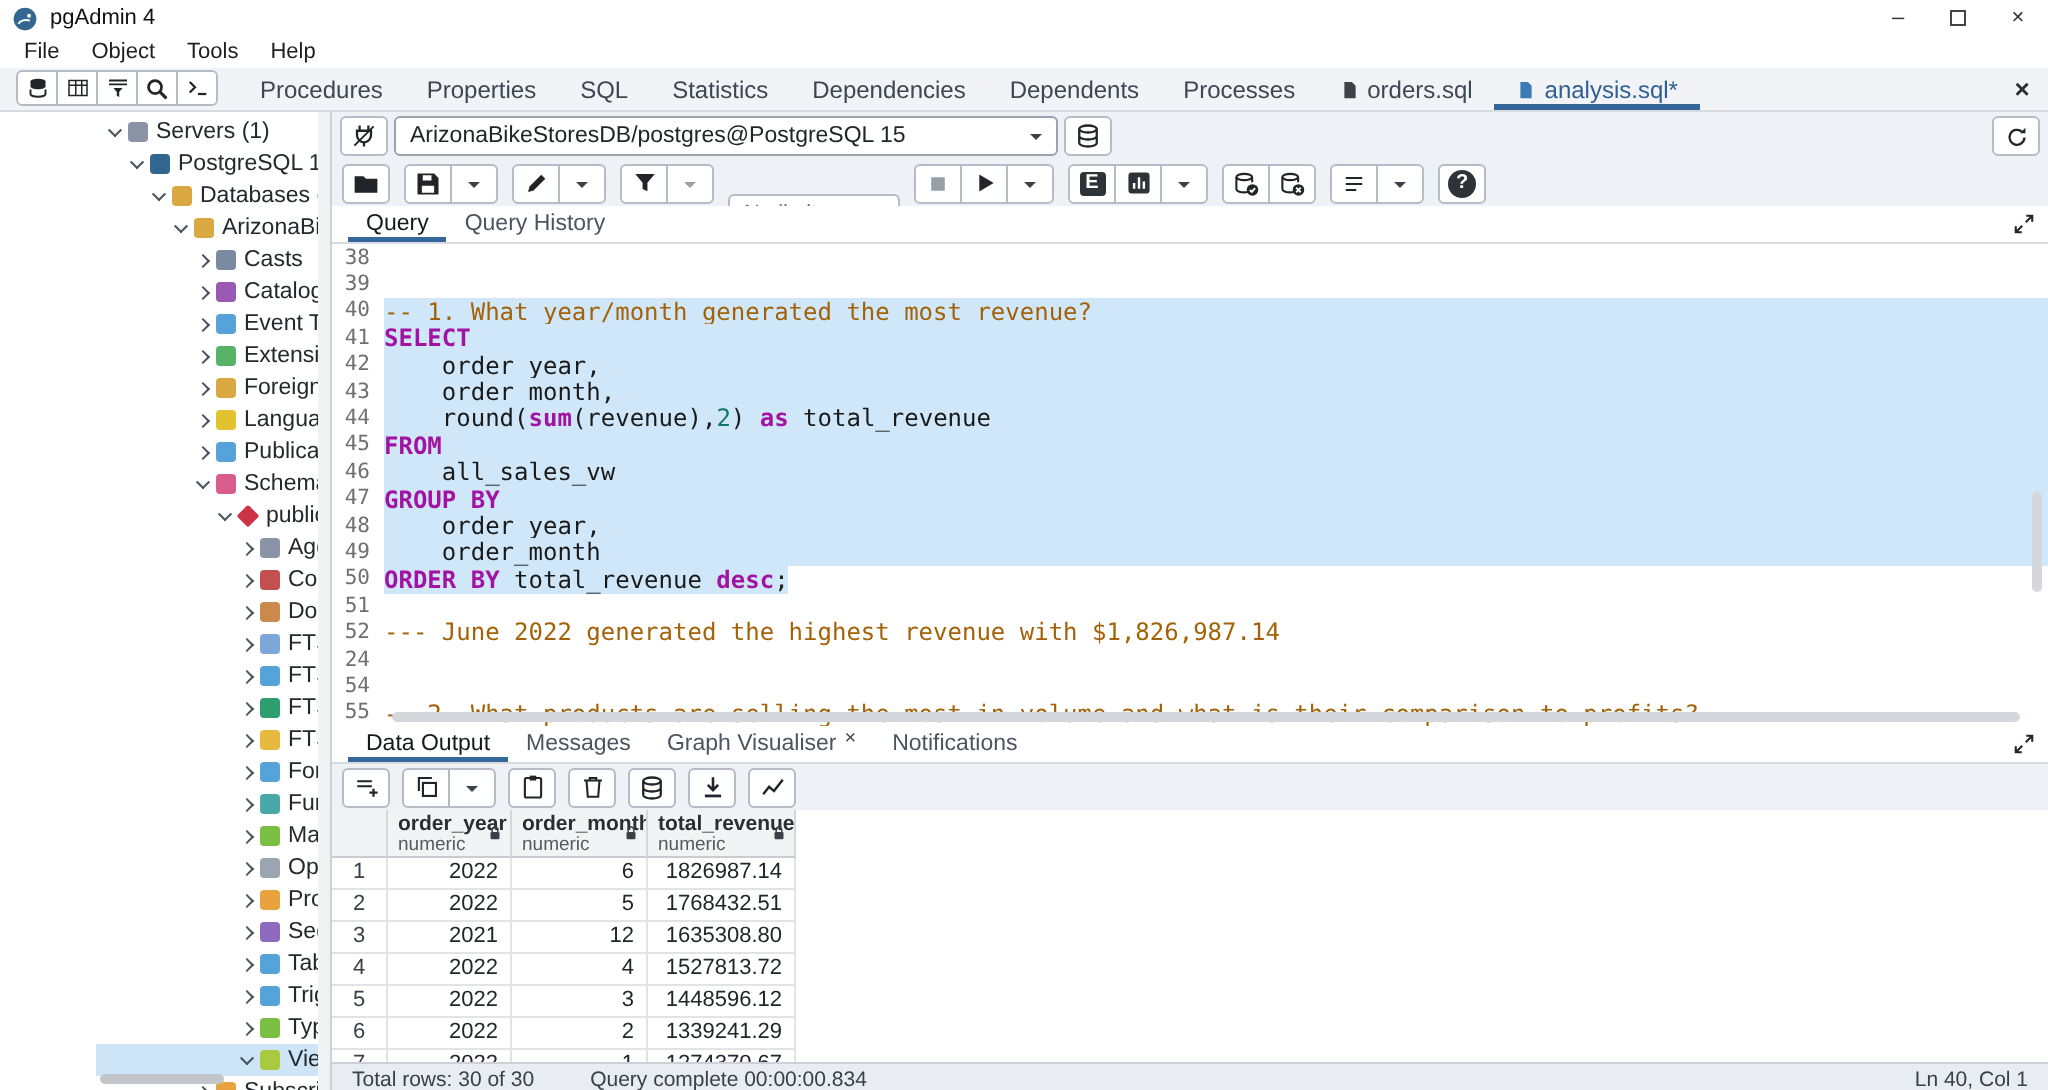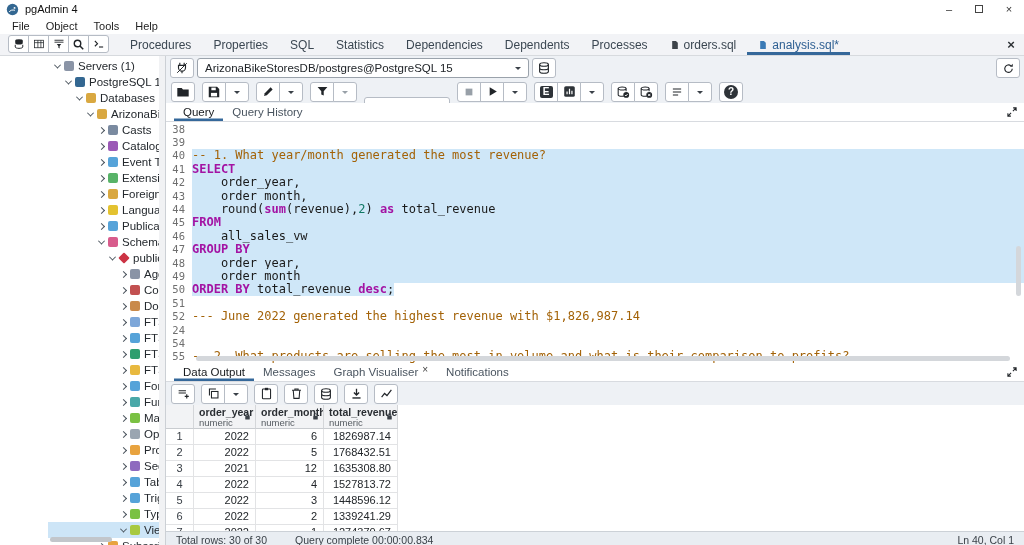--- a/index.html
+++ b/index.html
@@ -70,21 +70,21 @@
   .stab { display:flex; align-items:center; padding:0 9px; font-size:11.5px; color:#4a5560; gap:4px; }
   .stab.active { color:#16191c; box-shadow:inset 0 -2.5px 0 #35689a; }
   .stab .x { font-size:10px; color:#444; position:relative; top:-3px; }
   .subtabs .spacer { flex:1; }
   .expandbtn { width:24px; display:flex; align-items:center; justify-content:center; color:#2b2f33; }
 
   
   .editor { height:241px; position:relative; overflow:hidden; font-family:"DejaVu Sans Mono",monospace; font-size:12px; flex:0 0 auto; background:#fff; }
   .eline { height:13.4px; display:flex; align-items:center; }
   .eline .gut { width:26px; padding-right:7px; text-align:right; font-size:10.5px; color:#6f6f6f; flex:0 0 auto; }
-  .eline .code { white-space:pre; flex:1; height:100%; display:flex; align-items:center; }
+  .eline .code { white-space:pre; flex:1; height:100%; display:flex; align-items:flex-start; }
   .eline.selfull .code { background:#cfe7f8; }
   .selspan { background:#cfe7f8; }
   .tk-kw { color:#a313a3; font-weight:bold; }
   .tk-cm { color:#a36207; }
   .tk-nm { color:#0f7864; }
   .tk-pl { color:#1a1a1a; }
   .e-hscroll { position:absolute; left:30px; right:14px; bottom:2px; height:5px; border-radius:3px; background:#d4d7db; }
   .e-vscroll { position:absolute; right:3px; top:124px; width:5px; height:50px; border-radius:3px; background:#d4d7db; }
 
   

